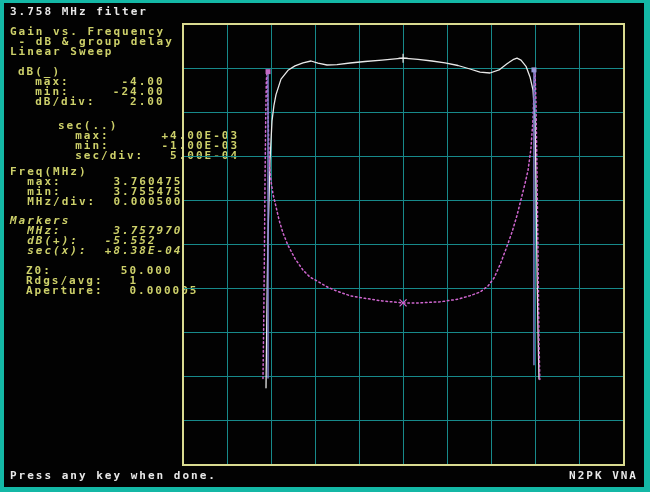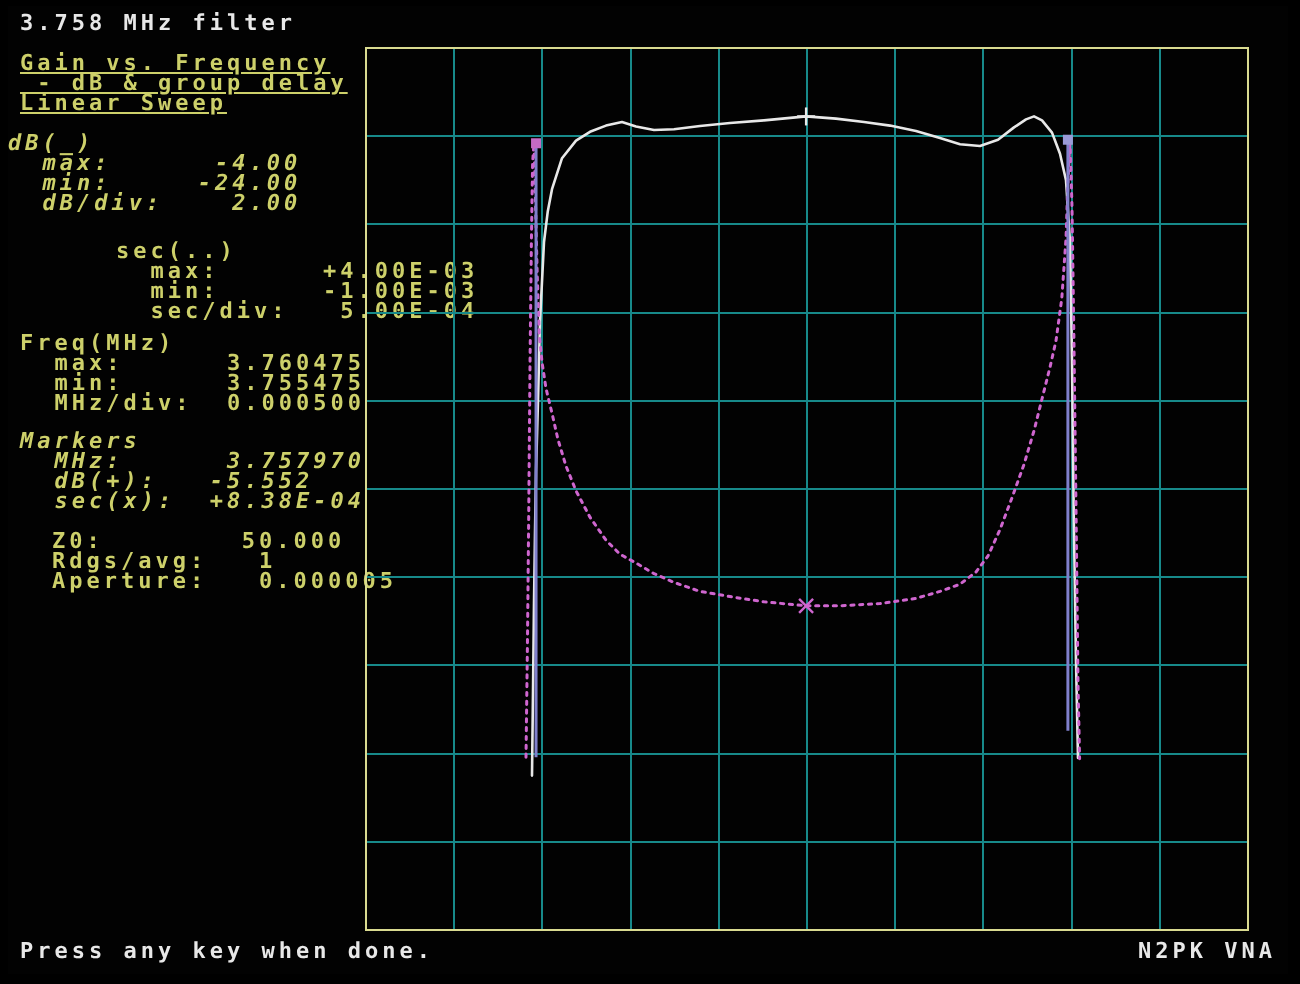--- a/index.html
+++ b/index.html
@@ -1,18 +1,18 @@
 <!DOCTYPE html>
 <html><head>
 <meta charset="utf-8">
 <style>
   html,body{margin:0;padding:0;background:#222;}
   .frame{
     position:relative;width:650px;height:492px;
-    background:#000000;box-sizing:border-box;
+    background:#14b8a6;box-sizing:border-box;
     font-family:"DejaVu Sans Mono", monospace;
   }
   .screen{
     position:absolute;left:4px;top:3px;right:6px;bottom:5px;
     background:#020202;overflow:hidden;
   }
   .txt{
     position:absolute;margin:0;
     font:bold 11px/10px "DejaVu Sans Mono", monospace;
     letter-spacing:2px;white-space:pre;
@@ -22,25 +22,25 @@
   .plot-svg{position:absolute;left:0;top:0;}
 </style>
 </head>
 <body>
 
 <div class="frame">
   <div class="screen">
 
     <pre class="txt white" style="left:6px;top:4px;">3.758 MHz filter</pre>
 
-    <pre class="txt" style="left:6px;top:24px;text-decoration:underline;">Gain vs. Frequency
+    <pre class="txt" style="left:6px;top:24px;">Gain vs. Frequency
  - dB &amp; group delay
 Linear Sweep</pre>
 
-    <pre class="txt" style="left:0;top:64px;font-style:italic;">dB(_)
+    <pre class="txt" style="left:14px;top:64px;">dB(_)
   max:      -4.00
   min:     -24.00
   dB/div:    2.00</pre>
 
     <pre class="txt" style="left:6px;top:118px;margin-left:48px;">sec(..)
   max:      +4.00E-03
   min:      -1.00E-03
   sec/div:   5.00E-04</pre>
 
     <pre class="txt" style="left:6px;top:164px;">Freq(MHz)

